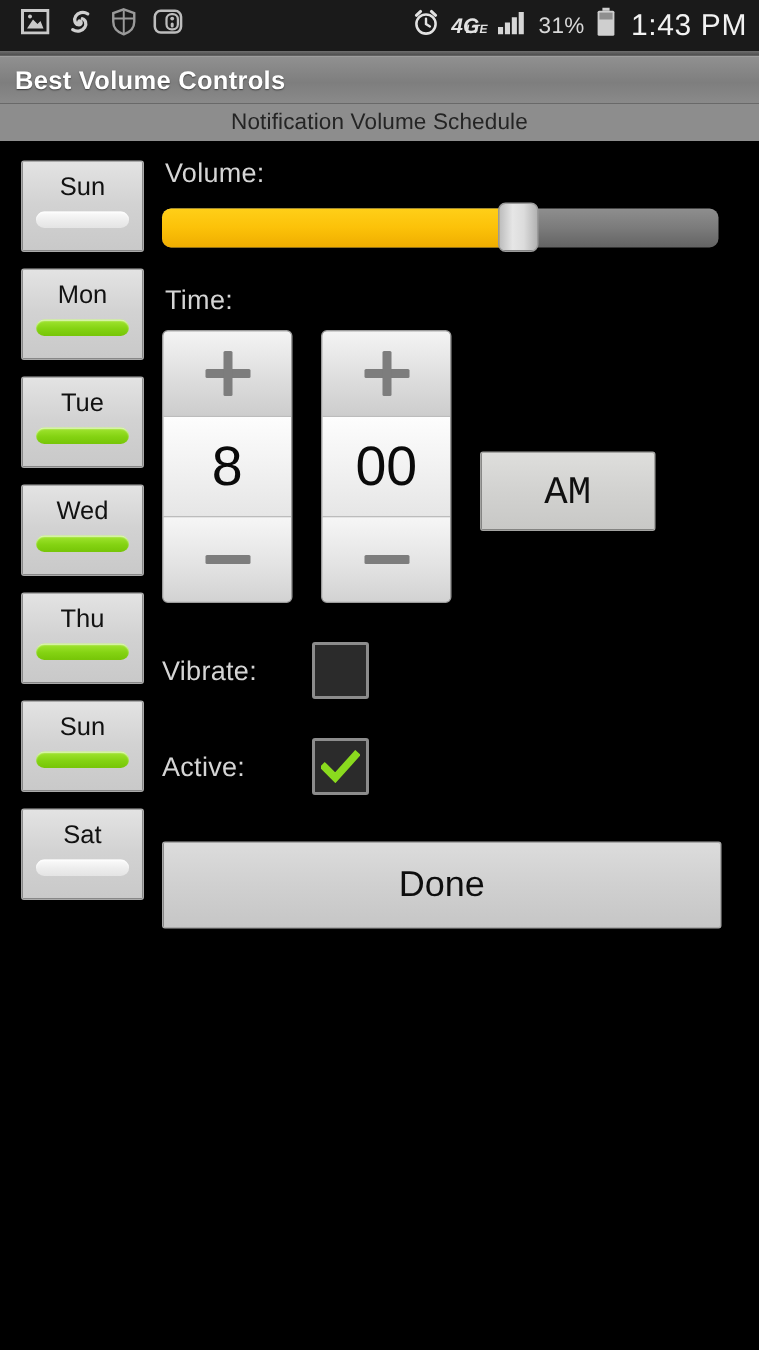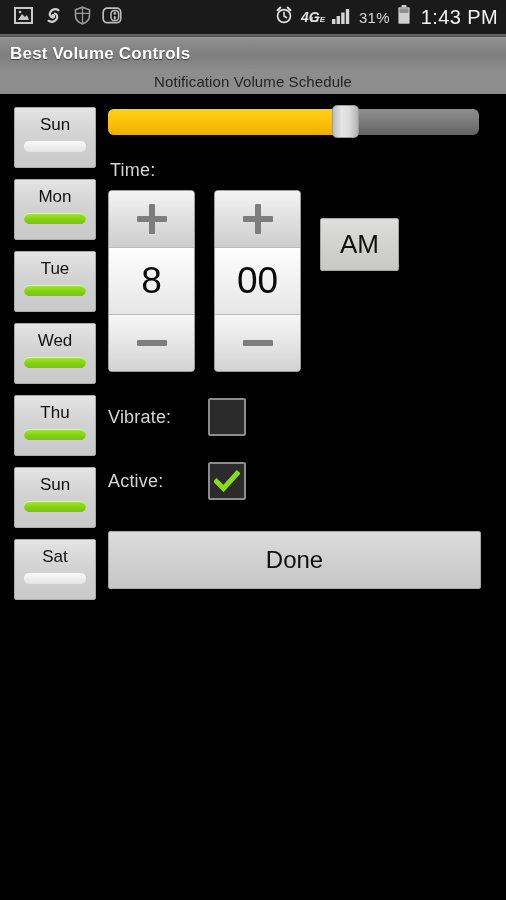--- a/index.html
+++ b/index.html
@@ -134,28 +134,29 @@
   }
   .glyph-plus{position:relative;width:30px;height:30px;}
   .glyph-plus::before,.glyph-plus::after{
     content:"";position:absolute;background:#7d7d7d;border-radius:1px;
   }
   .glyph-plus::before{left:0;top:12px;width:30px;height:6px;}
   .glyph-plus::after{left:12px;top:0;width:6px;height:30px;}
   .glyph-minus{width:30px;height:6px;background:#7d7d7d;border-radius:1px;}
 
   .ampm{
-    width:79px;height:53px;margin-top:28px;
+    width:117px;height:53px;margin-top:81px;
     background:linear-gradient(#dededc,#d2d2d0 50%,#c8c8c6);
     border:1px solid #a4a4a2;
     border-radius:2px;
     box-sizing:border-box;
     display:flex;align-items:center;justify-content:center;
     font-size:26px;color:#101010;
     cursor:pointer;
+    font-family:Liberation Mono, monospace;
   }
 
   
   .cbrow{display:flex;align-items:center;margin-top:26px;}
   .cb-label{color:#d5d5d5;font-size:18px;width:100px;letter-spacing:.2px;}
   .checkbox{
     width:38px;height:38px;
     background:#2b2b2b;
     border:2px solid #8c8c8c;
     border-radius:2px;
@@ -280,20 +281,21 @@
       <span class="day-led led-on"></span>
     </div>
     <div class="daybtn">
       <span class="day-label">Sat</span>
       <span class="day-led led-off"></span>
     </div>
   </div>
 
   <div class="panel">
 
+    <div class="fieldlabel">Volume:</div>
 
     <div class="slider">
       <div class="slider-track"></div>
       <div class="slider-fill" id="slider-fill" style="width: 237.1px;"></div>
       <div class="slider-thumb" id="slider-thumb" style="left: 223.6px;"></div>
     </div>
 
     <div class="fieldlabel">Time:</div>
 
     <div class="timerow">

